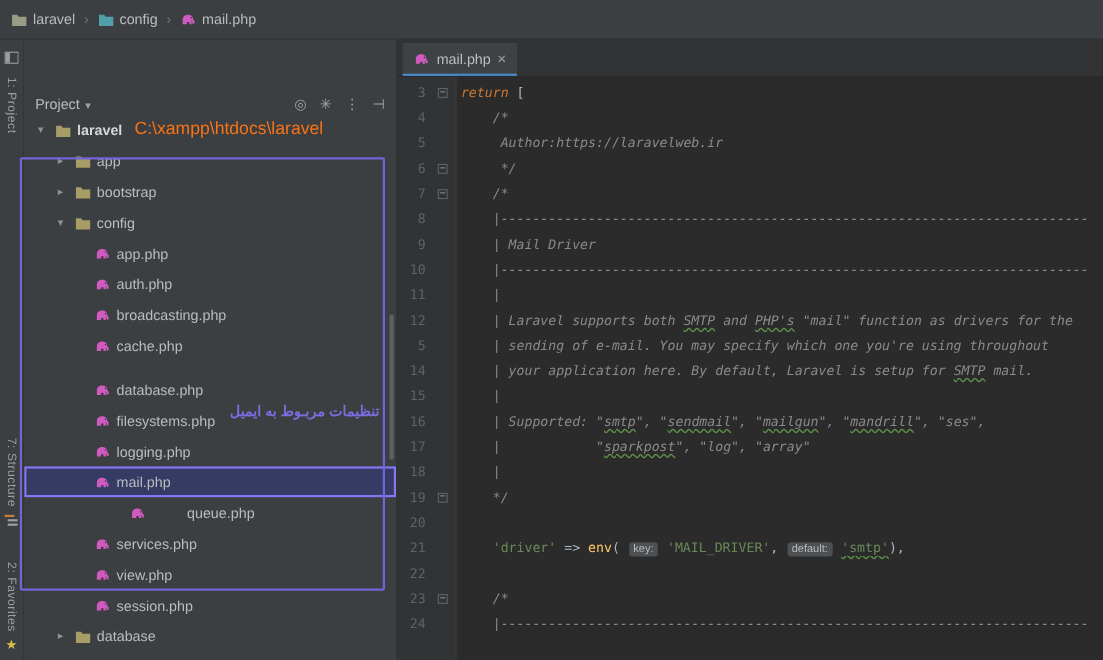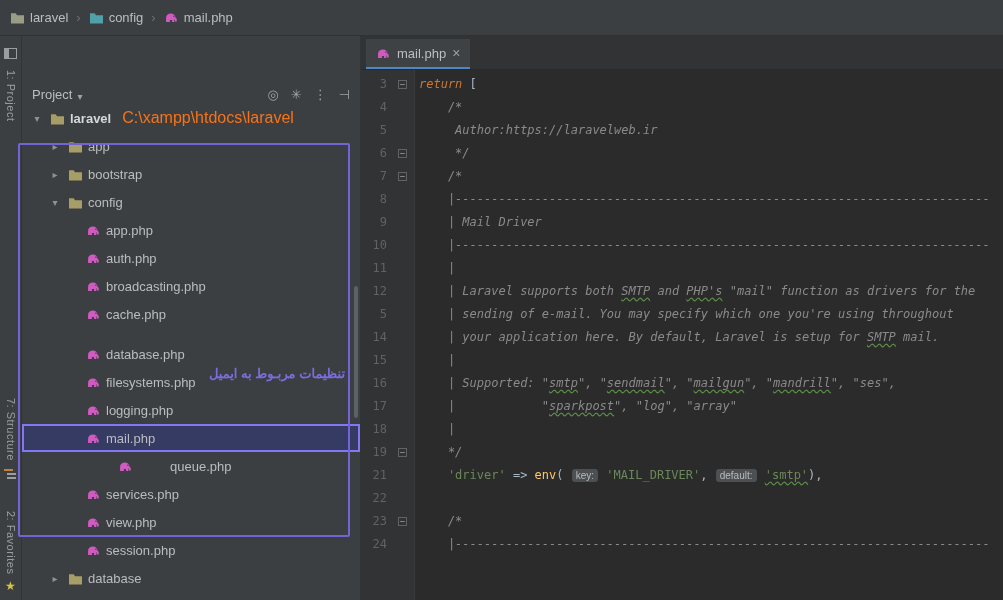--- a/index.html
+++ b/index.html
@@ -363,20 +363,21 @@
             <div class="code-line"><span class="ln">10</span><span class="fold"></span><span class="lt"><span class="tk-comment">    |--------------------------------------------------------------------------</span></span></div>
             <div class="code-line"><span class="ln">11</span><span class="fold"></span><span class="lt"><span class="tk-comment">    |</span></span></div>
             <div class="code-line"><span class="ln">12</span><span class="fold"></span><span class="lt"><span class="tk-comment">    | Laravel supports both </span><span class="tk-comment tk-under">SMTP</span><span class="tk-comment"> and </span><span class="tk-comment tk-under">PHP's</span><span class="tk-comment"> "mail" function as drivers for the</span></span></div>
             <div class="code-line"><span class="ln">5</span><span class="fold"></span><span class="lt"><span class="tk-comment">    | sending of e-mail. You may specify which one you're using throughout</span></span></div>
             <div class="code-line"><span class="ln">14</span><span class="fold"></span><span class="lt"><span class="tk-comment">    | your application here. By default, Laravel is setup for </span><span class="tk-comment tk-under">SMTP</span><span class="tk-comment"> mail.</span></span></div>
             <div class="code-line"><span class="ln">15</span><span class="fold"></span><span class="lt"><span class="tk-comment">    |</span></span></div>
             <div class="code-line"><span class="ln">16</span><span class="fold"></span><span class="lt"><span class="tk-comment">    | Supported: "</span><span class="tk-comment tk-under">smtp</span><span class="tk-comment">", "</span><span class="tk-comment tk-under">sendmail</span><span class="tk-comment">", "</span><span class="tk-comment tk-under">mailgun</span><span class="tk-comment">", "</span><span class="tk-comment tk-under">mandrill</span><span class="tk-comment">", "ses",</span></span></div>
             <div class="code-line"><span class="ln">17</span><span class="fold"></span><span class="lt"><span class="tk-comment">    |            "</span><span class="tk-comment tk-under">sparkpost</span><span class="tk-comment">", "log", "array"</span></span></div>
             <div class="code-line"><span class="ln">18</span><span class="fold"></span><span class="lt"><span class="tk-comment">    |</span></span></div>
             <div class="code-line"><span class="ln">19</span><span class="fold"><span class="fold-box">−</span></span><span class="lt"><span class="tk-comment">    */</span></span></div>
+            <div class="code-line"><span class="ln">20</span><span class="fold"></span><span class="lt"></span></div>
             <div class="code-line"><span class="ln">21</span><span class="fold"></span><span class="lt"><span class="tk-string">    'driver'</span><span class="tk-plain"> =&gt; </span><span class="tk-func">env</span><span class="tk-plain">( </span><span class="tk-hint">key:</span><span class="tk-plain"> </span><span class="tk-string">'MAIL_DRIVER'</span><span class="tk-plain">, </span><span class="tk-hint">default:</span><span class="tk-plain"> </span><span class="tk-string tk-under">'smtp'</span><span class="tk-plain">),</span></span></div>
             <div class="code-line"><span class="ln">22</span><span class="fold"></span><span class="lt"></span></div>
             <div class="code-line"><span class="ln">23</span><span class="fold"><span class="fold-box">−</span></span><span class="lt"><span class="tk-comment">    /*</span></span></div>
             <div class="code-line"><span class="ln">24</span><span class="fold"></span><span class="lt"><span class="tk-comment">    |--------------------------------------------------------------------------</span></span></div>
           </div>
       </div>
     </div>
 
   </div>
 

